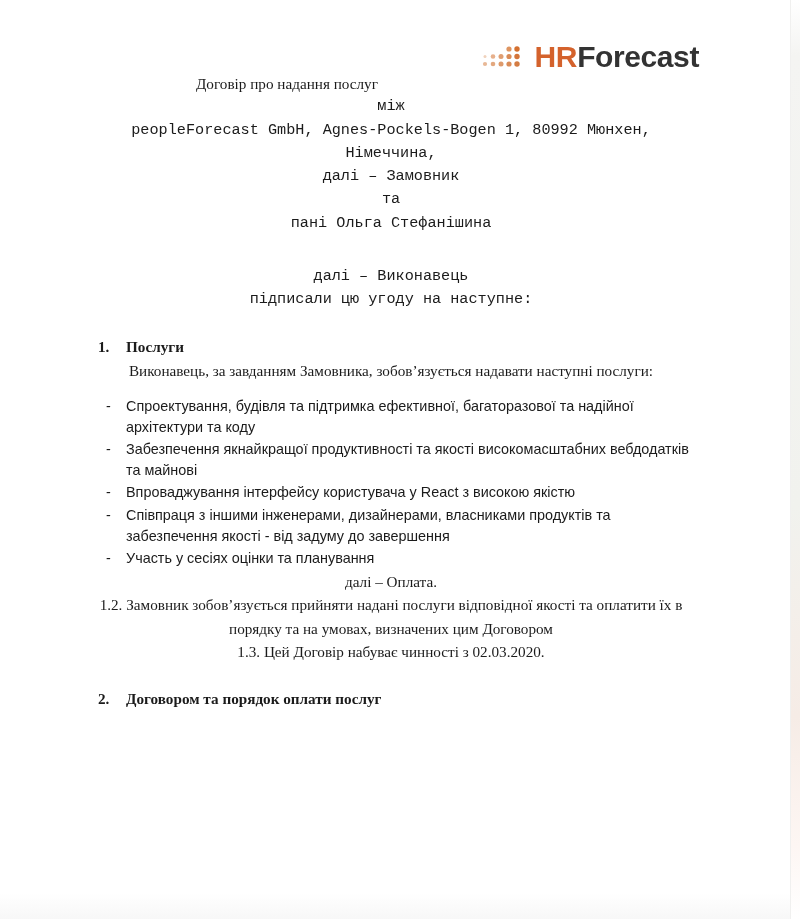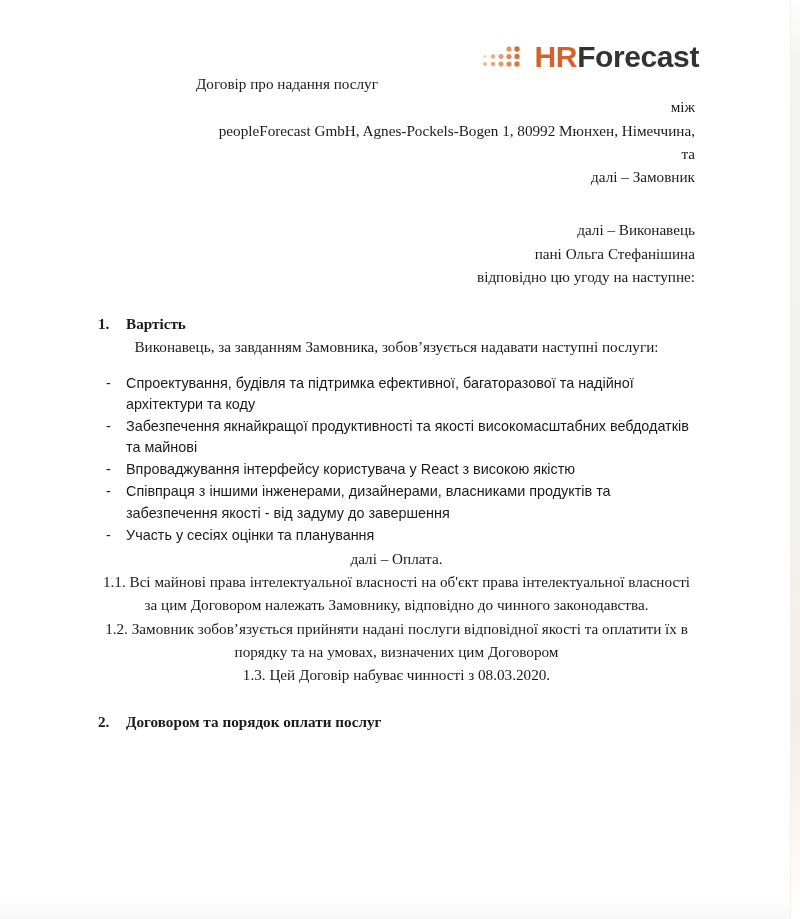--- a/index.html
+++ b/index.html
@@ -75,24 +75,24 @@
     padding: 0 96px 0 98px;
     font-size: 15.2px;
     line-height: 1.53;
   }
 
   .t-title {
     margin: 22px 0 0 0;
     text-align: left;
     padding-left: 98px;
   }
-  .t-center { text-align: right; }
+  .t-center { text-align: center; font-family: Liberation Mono, monospace; }
 
   p.block {
-    margin: 0 0 0 0;
+    margin: 0 11px 0 0;
   }
   .gap-2 { margin-top: 21px; }
 
   h3.heading {
     font-size: 15.2px;
     font-weight: bold;
     margin: 24px 0 0 0;
     display: flex;
   }
   h3.heading .num {
@@ -160,33 +160,33 @@
   </div>
 
   <div class="doc">
 
     <p class="block t-title">Договір про надання послуг</p>
 
     <p class="block t-center gap-2">між</p>
 
     <p class="block t-center gap-2">peopleForecast GmbH, Agnes-Pockels-Bogen 1, 80992 Мюнхен, Німеччина,</p>
 
+    <p class="block t-center gap-2">далі – Замовник</p>
+
     <p class="block t-center gap-2">та</p>
 
-    <p class="block t-center gap-2">далі – Замовник</p>
+    <p class="block t-center gap-2">пані Ольга Стефанішина</p>
 
     <p class="block t-center gap-2" style="margin-top:30px;">далі – Виконавець</p>
 
-    <p class="block t-center gap-2">пані Ольга Стефанішина</p>
-
-    <p class="block t-center gap-2">відповідно цю угоду на наступне:</p>
+    <p class="block t-center gap-2">підписали цю угоду на наступне:</p>
 
     <h3 class="heading">
       <span class="num">1.</span>
-      <span>Вартість</span>
+      <span>Послуги</span>
     </h3>
 
     <p class="block p-clause">Виконавець, за завданням Замовника, зобов’язується надавати наступні послуги:</p>
 
     <ul class="dash-list">
       <li>
         <span class="dash">-</span>
         <span class="li-text">Спроектування, будівля та підтримка ефективної, багаторазової та надійної архітектури та коду</span>
       </li>
       <li>
@@ -202,25 +202,24 @@
         <span class="li-text">Співпраця з іншими інженерами, дизайнерами, власниками продуктів та забезпечення якості - від задуму до завершення</span>
       </li>
       <li>
         <span class="dash">-</span>
         <span class="li-text">Участь у сесіях оцінки та планування</span>
       </li>
     </ul>
 
     <p class="block p-clause">далі – Оплата.</p>
 
-    <p class="block p-clause">1.1. Всі майнові права інтелектуальної власності на об'єкт права інтелектуальної власності за цим Договором належать Замовнику, відповідно до чинного законодавства.</p>
 
     <p class="block p-clause">1.2. Замовник зобов’язується прийняти надані послуги відповідної якості та оплатити їх в порядку та на умовах, визначених цим Договором</p>
 
-    <p class="block p-clause">1.3. Цей Договір набуває чинності з  08.03.2020.</p>
+    <p class="block p-clause">1.3. Цей Договір набуває чинності з  02.03.2020.</p>
 
     <h3 class="heading">
       <span class="num">2.</span>
       <span>Договором та порядок оплати послуг</span>
     </h3>
 
 
   </div>
 
   <div class="bottom-fade"></div>

